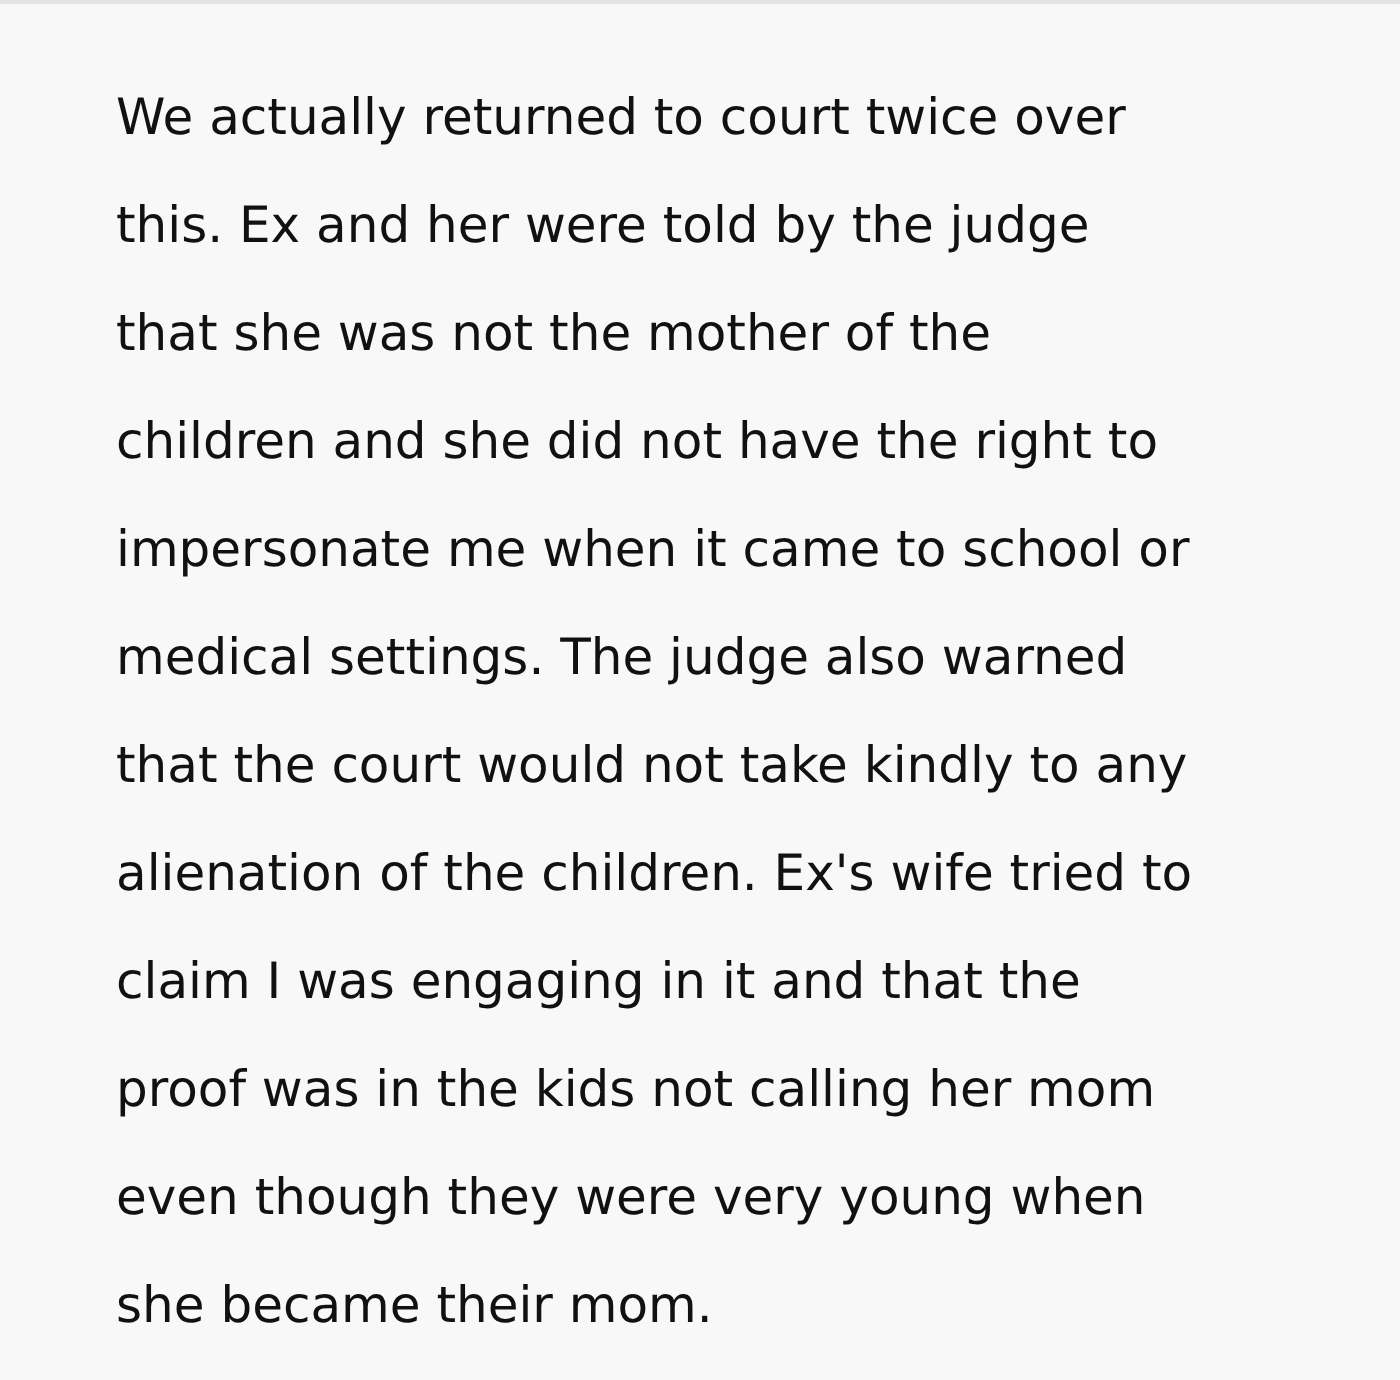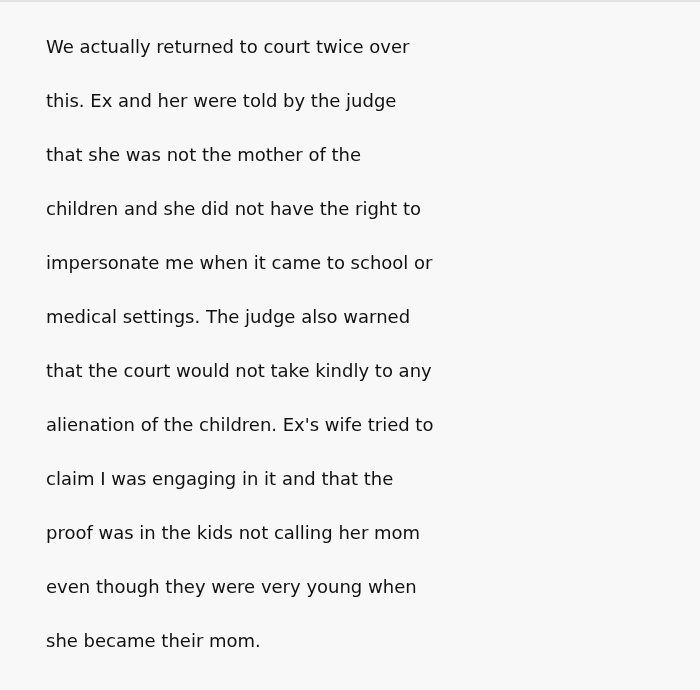--- a/index.html
+++ b/index.html
@@ -15,22 +15,22 @@
   }
   .quote-card {
     box-sizing: border-box;
     width: 700px;
     height: 690px;
     background: #f8f8f8;
     border-top: 2px solid #e4e4e4;
     padding: 14px 30px 0 42px;
   }
   .quote-text {
-    margin: 4px;
-    font-size: 18px;
+    margin: 16px;
+    font-size: 25px;
     line-height: 54px;
     color: #111111;
     white-space: pre;           
     letter-spacing: 0px;
   }
 </style>
 </head>
 <body>
 
 <div class="quote-card">

